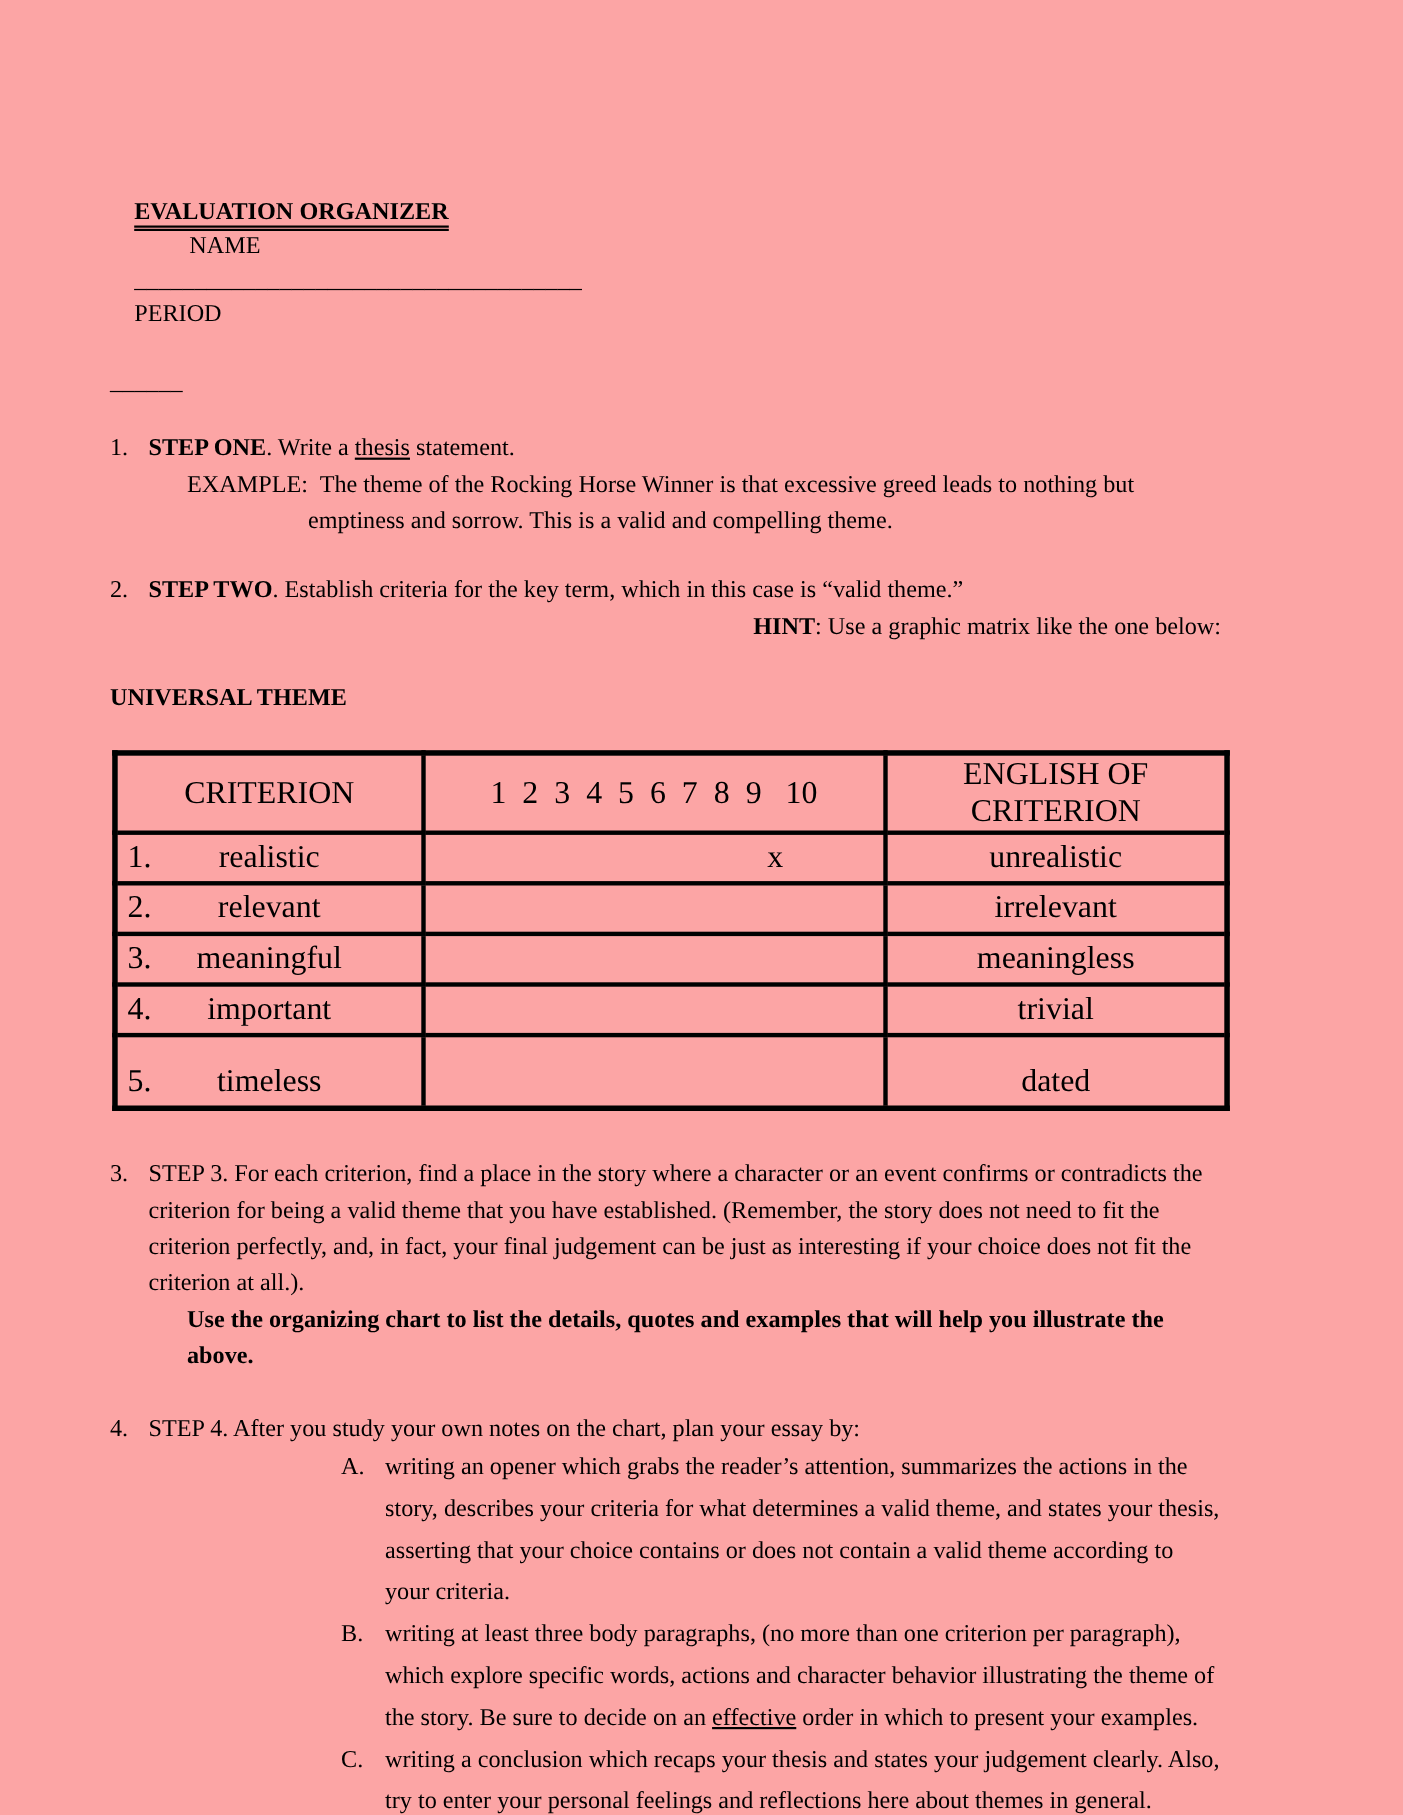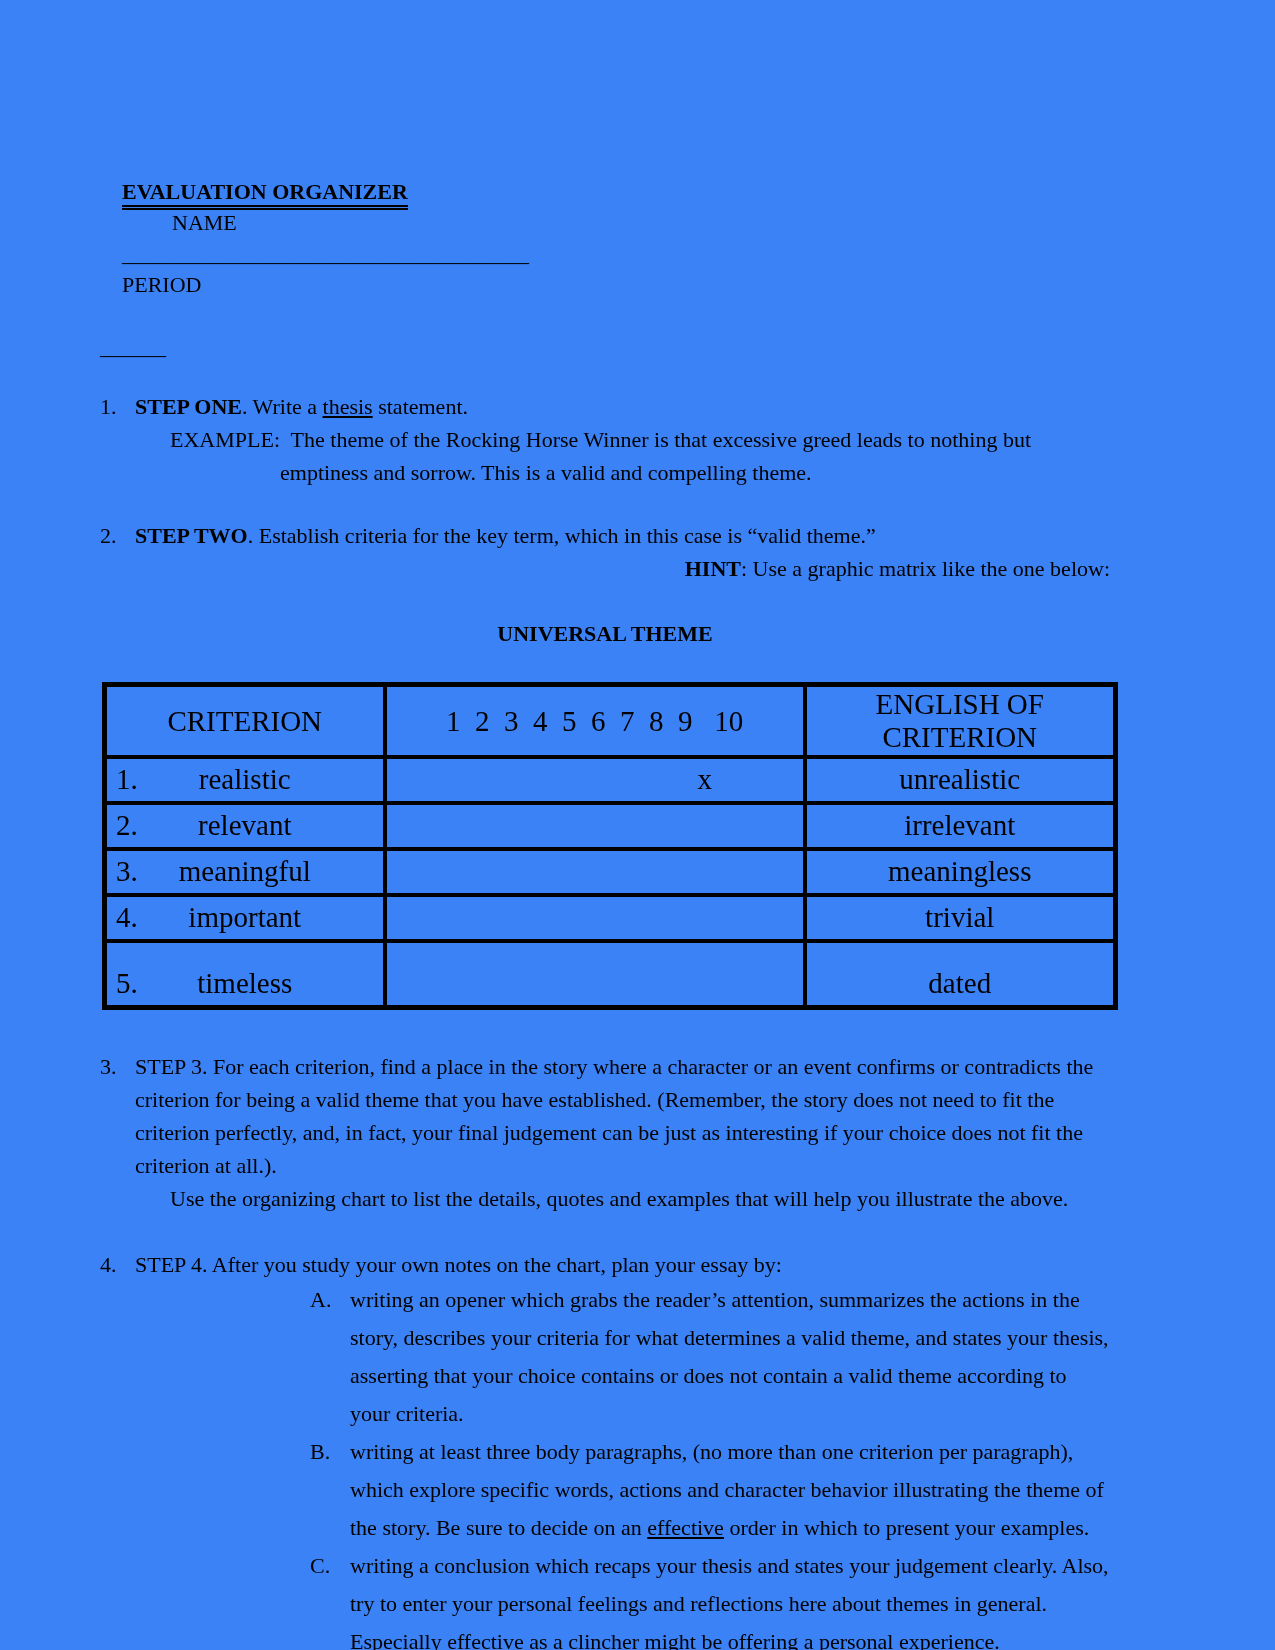--- a/index.html
+++ b/index.html
@@ -1,17 +1,17 @@
 <!DOCTYPE html>
 <html><head>
 <meta charset="utf-8">
 <style>
   html,body { margin:0; padding:0; background:#ffffff; }
   .page {
-    width: 1275px; height: 1650px; background:#3b82f6; color:#000;
+    width: 1275px; height: 1650px; background:#fca5a5; color:#000;
     font-family: "Liberation Serif", "DejaVu Serif", serif;
     font-size: 22px;
     box-sizing: border-box;
     padding: 145px 165px 0 100px;
     position: relative;
     overflow: hidden;
   }
   
   .header-line { white-space: pre; line-height: 31px; }
   .doc-title { font-weight: bold; border-bottom: 5px double #000; padding-bottom: 1px; }
@@ -23,39 +23,39 @@
   .step-num { width: 35px; flex-shrink: 0; line-height: 33px; }
   .step-body { flex: 1; line-height: 33px; }
   .bold { font-weight: bold; }
   .u { text-decoration: underline; }
   .example { margin-left: 35px; white-space: pre-wrap; }
   .example-l2 { margin-left: 145px; }
   .hint-line { margin-left: 35px; text-align: right; }
   .mt-step1 { margin-top: 28px; }
   .mt-step2 { margin-top: 30px; }
   
-  .matrix-title { text-align: center; font-weight: bold; margin-top: 32px; line-height: 33px; }
+  .matrix-title { text-align: left; font-weight: bold; margin-top: 32px; line-height: 33px; }
   table.matrix { border-collapse: collapse; table-layout: fixed; width: 1011px; margin-left: 2px; margin-top: 32px; border: 5px solid #000; }
   table.matrix th, table.matrix td { border: 4px solid #000; font-weight: normal; font-size: 29px; }
   .col-criterion { width: 280px; }
   .col-scale { width: 420px; }
   .col-opposite { width: 311px; }
   tr.matrix-header { height: 60px; }
   tr.matrix-header th { text-align: center; vertical-align: middle; }
   .scale-header { white-space: pre; }
   tr.matrix-row { height: 46px; }
   tr.matrix-row-last { height: 66px; }
   td.cell-criterion { position: relative; text-align: center; vertical-align: bottom; padding-bottom: 5px; }
   .row-num { position: absolute; left: 9px; bottom: 5px; }
   td.cell-scale { vertical-align: bottom; padding-bottom: 5px; text-align: left; }
   .mark { margin-left: 310px; }
   td.cell-opposite { text-align: center; vertical-align: bottom; padding-bottom: 5px; }
   
   .mt-step3 { margin-top: 40px; }
-  .bold-note { margin-left: 35px; font-weight: normal; }
+  .bold-note { margin-left: 35px; font-weight: bold; }
   .mt-step4 { margin-top: 33px; }
   .sub { display: flex; margin-left: 175px; }
   .sub-letter { width: 40px; flex-shrink: 0; line-height: 38px; }
   .sub-body { flex: 1; line-height: 38px; }
 </style>
 </head>
 <body>
 
 <div class="page">
 

